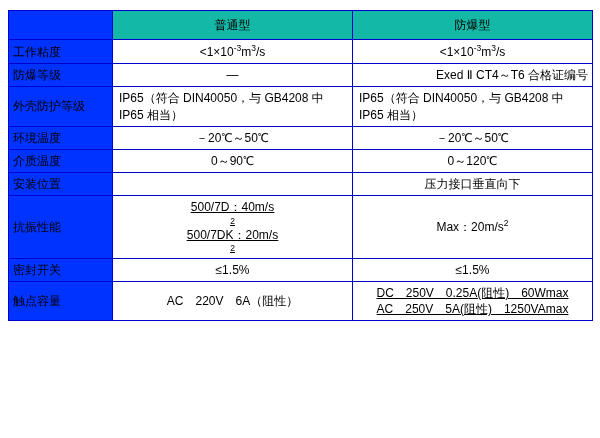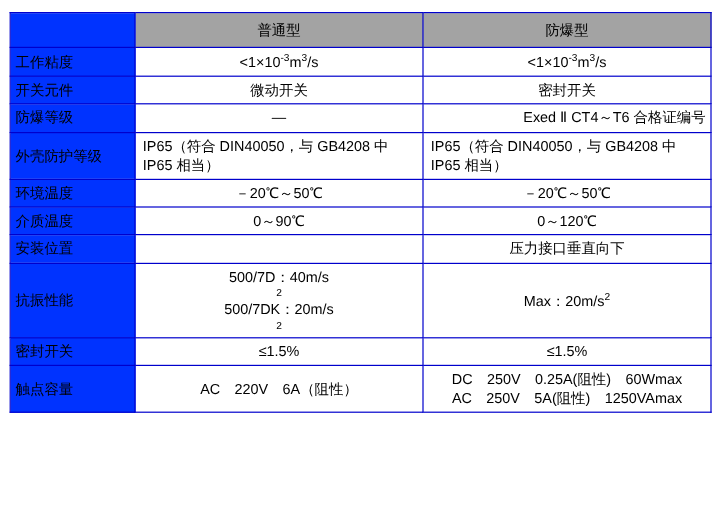--- a/index.html
+++ b/index.html
@@ -33,21 +33,21 @@
     font-weight: normal;
     line-height: 1.35;
     color: #000000;
     vertical-align: middle;
   }
   col.c0 { width: 104px; }
   col.c1 { width: 240px; }
   col.c2 { width: 240px; }
 
   .hdr td {
-    background: #a3a3a3;
+    background: #14b8a6;
     color: #ffffff;
     font-weight: bold;
     text-align: center;
     height: 22px;
     font-size: 13px;
   }
   .hdr td.corner {
     background: #0033ff;
   }
   td.rowlabel {
@@ -69,20 +69,21 @@
     padding-left: 6px;
     padding-right: 6px;
     margin-left: 36px;
   }
   .sup {
     font-size: 8.5px;
     vertical-align: super;
   }
   .lines span {
     display: block;
+    text-decoration: underline;
   }
 </style>
 </head>
 <body>
 
 <div class="sheet">
   <table class="spec">
     <colgroup>
       <col class="c0">
         <col class="c1">
@@ -98,25 +99,20 @@
       <tr>
         <td class="rowlabel">工作粘度</td>
         <td class="val">
           <span>&lt;1×10</span><span class="sup">-3</span><span>m</span><span class="sup">3</span><span>/s</span>
         </td>
         <td class="val">
           <span>&lt;1×10</span><span class="sup">-3</span><span>m</span><span class="sup">3</span><span>/s</span>
         </td>
       </tr>
 
-      <tr>
-        <td class="rowlabel">开关元件</td>
-        <td class="val">微动开关</td>
-        <td class="val">密封开关</td>
-      </tr>
 
       <tr>
         <td class="rowlabel">防爆等级</td>
         <td class="val">—</td>
         <td class="val left">Exed Ⅱ CT4～T6 合格证编号</td>
       </tr>
 
       <tr>
         <td class="rowlabel">外壳防护等级</td>
         <td class="val just">IP65（符合 DIN40050，与 GB4208 中 IP65 相当）</td>

